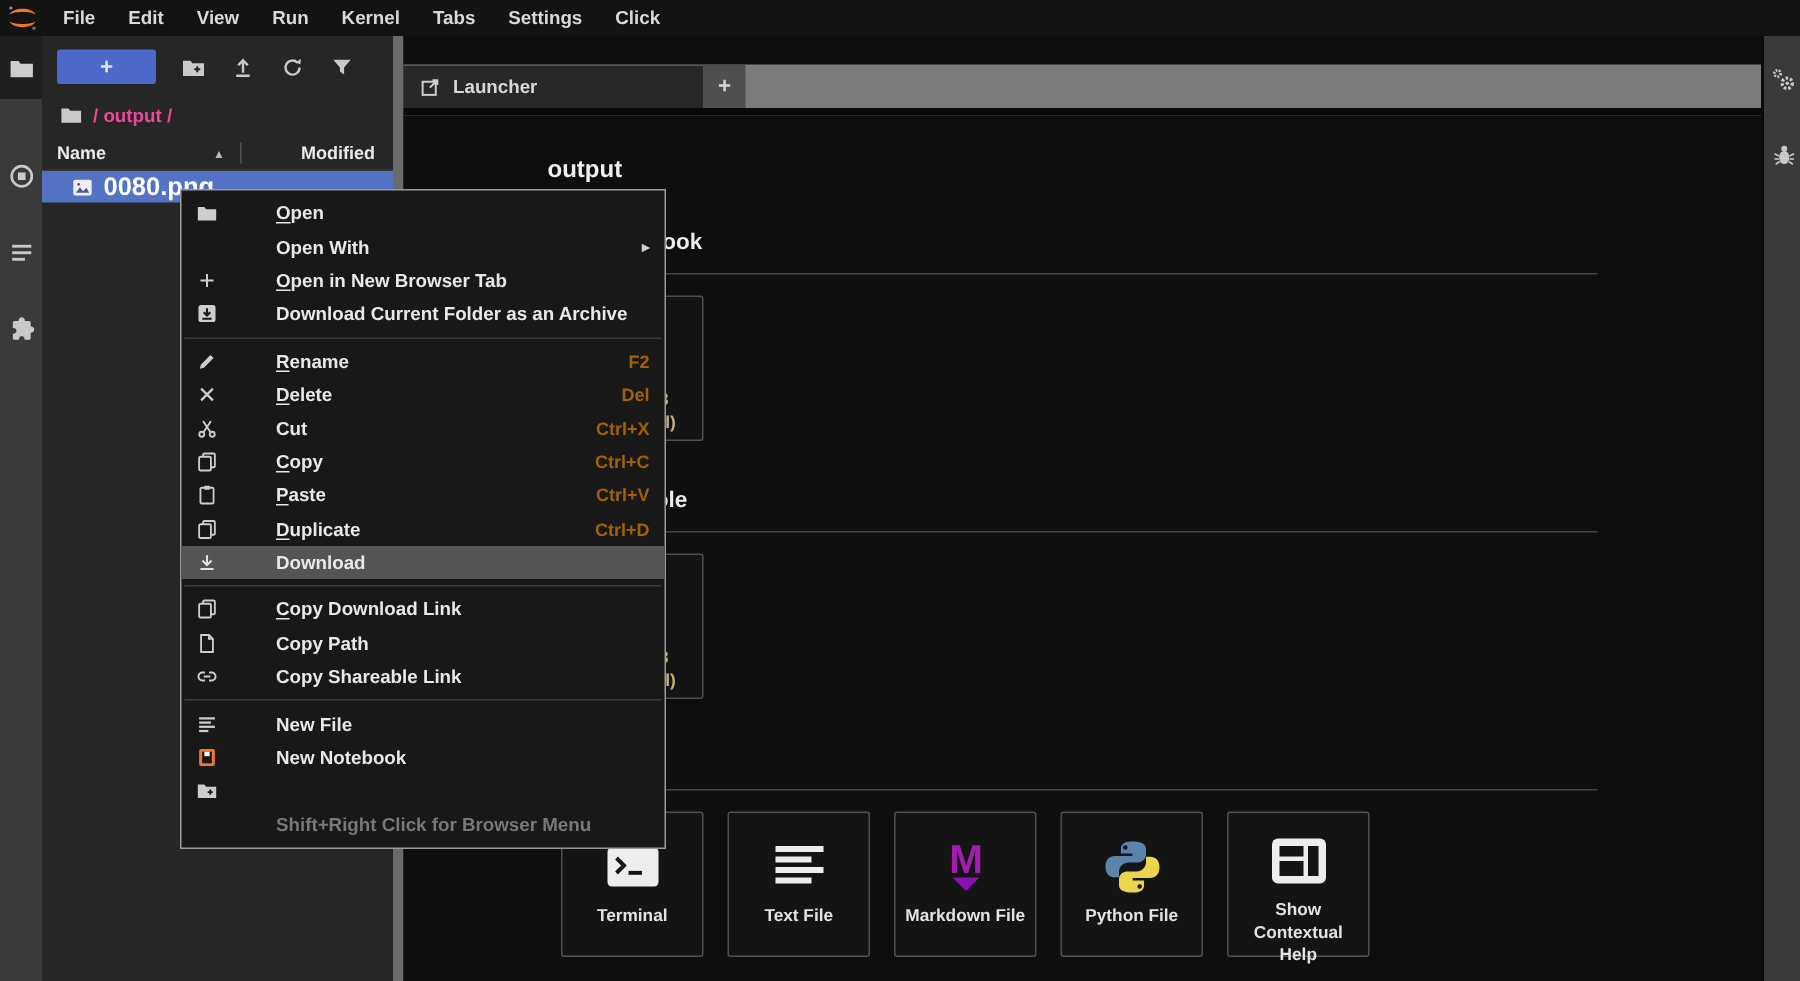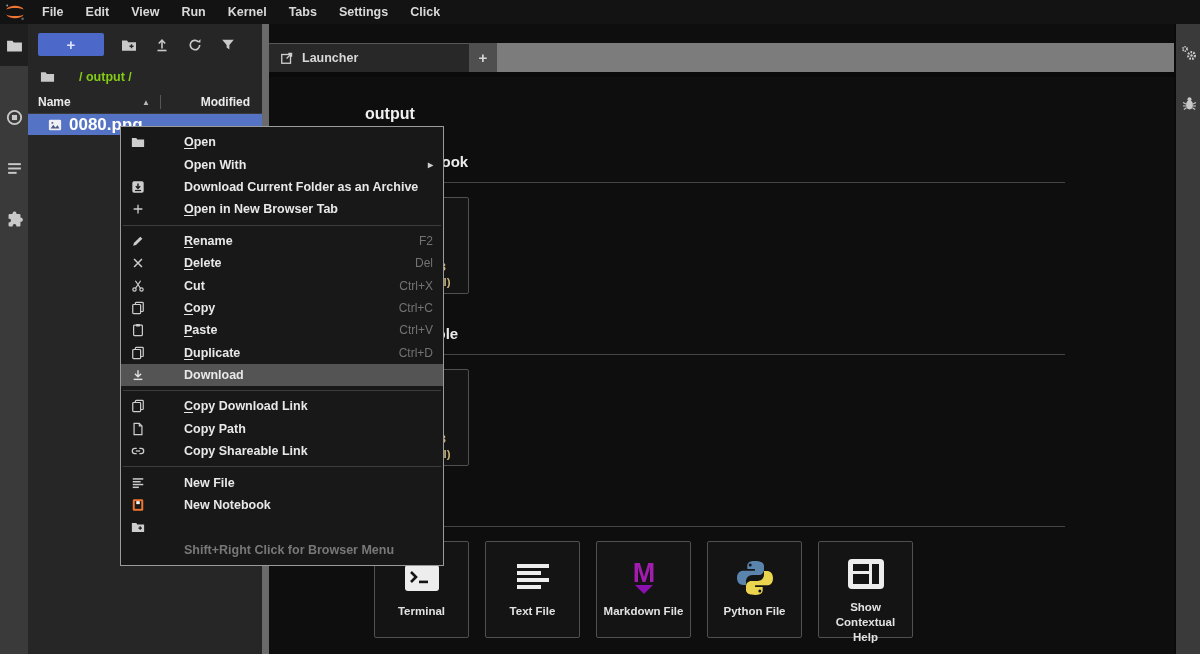--- a/index.html
+++ b/index.html
@@ -17,22 +17,22 @@
   .activity-tab { width:28px; height:42px; display:flex; align-items:center; justify-content:center; }
   .activity-tab.active { background:#1f1f1f; }
   .activity-tab svg { width:17px; height:17px; }
 
   
   .file-panel { position:absolute; left:28px; top:24px; width:234px; height:630px; background:#262626; }
   .fb-toolbar { display:flex; align-items:center; padding:9px 10px 4px 10px; gap:17px; }
   .new-launcher-btn { width:66px; height:23px; background:#4c68c8; border-radius:2px; color:#dfe5ff;
                       font-size:15px; font-weight:600; display:flex; align-items:center; justify-content:center; }
   .fb-toolbar .tool-icon svg { width:16px; height:16px; display:block; }
-  .fb-breadcrumb { display:flex; align-items:center; gap:24px; padding:9px 10px 7px 12px;
-                   color:#84cc16; font-size:12.5px; font-weight:600; }
+  .fb-breadcrumb { display:flex; align-items:center; gap:7px; padding:9px 10px 7px 12px;
+                   color:#ec4899; font-size:12.5px; font-weight:600; }
   .fb-breadcrumb svg { width:15px; height:15px; }
   .fb-header { display:flex; align-items:center; height:23px; padding:0 8px 0 10px;
                font-size:12px; font-weight:700; color:#eaeaea; border-bottom:1px solid #3a3a3a; }
   .fb-col-name { width:104px; }
   .fb-sort { font-size:8px; color:#b9b9b9; margin-right:10px; }
   .fb-col-div { width:1px; height:14px; background:#555; margin-right:8px; }
   .fb-col-modified { flex:1; text-align:right; padding-right:4px; }
   .fb-row { height:21px; display:flex; align-items:center; gap:7px; padding:0 8px 0 20px;
             font-size:17px; font-weight:600; color:#fff; }
   .fb-row.selected { background:#5473c5; }
@@ -77,21 +77,21 @@
   .context-menu { position:absolute; left:120px; top:126px; width:324px; background:#181818;
                   border:1px solid #9a9a9a; padding:4px 0; z-index:10; }
   .menu-item { height:22.4px; display:flex; align-items:center; padding:0 10px 0 9px;
                font-size:12.5px; font-weight:600; color:#e8e8e8; cursor:default;gap:28px; }
   .menu-item.highlighted { background:#545454; }
   .menu-item.disabled { color:#787878; }
   .menu-icon { width:15px; margin-right:11px; display:flex; justify-content:center; align-items:center; }
   .menu-icon svg { width:14px; height:14px; display:block; }
   .menu-label { flex:1; white-space:nowrap; }
   .menu-label u { text-underline-offset:2px; text-decoration-thickness:1px; }
-  .menu-shortcut { font-size:12px; font-weight:400; color:#737373; }
+  .menu-shortcut { font-size:12px; font-weight:700; color:#a16207; }
   .submenu-arrow { color:#cfcfcf; font-size:10px; }
   .menu-sep { height:1px; background:#3d3d3d; margin:4px 2px; }
 </style>
 </head>
 <body>
 
 <div class="screen">
 
   <div class="menubar">
     <svg class="logo" viewBox="0 0 24 20">
@@ -323,34 +323,34 @@
       <span class="menu-label"><u>O</u>pen</span>
     </div>
     <div class="menu-item">
       <span class="menu-icon"></span>
       <span class="menu-label">Open With</span>
       <span class="submenu-arrow">▸</span>
     </div>
     <div class="menu-item">
       <span class="menu-icon">
         <svg viewBox="0 0 16 16">
+            <path d="M8 3v10M3 8h10" stroke="#cdcdcd" stroke-width="1.5"></path>
+          </svg>
+        </span>
+      <span class="menu-label"><u>O</u>pen in New Browser Tab</span>
+    </div>
+    <div class="menu-item">
+      <span class="menu-icon">
+        <svg viewBox="0 0 16 16">
             <rect x="1.5" y="1.5" width="13" height="13" rx="2" fill="#cdcdcd"></rect>
           <path d="M8 4v5M5.5 7 8 9.6 10.5 7" stroke="#181818" stroke-width="1.6" fill="none"></path>
           <path d="M4.5 12h7" stroke="#181818" stroke-width="1.4"></path>
           </svg>
         </span>
       <span class="menu-label">Download Current Folder as an Archive</span>
-    </div>
-    <div class="menu-item">
-      <span class="menu-icon">
-        <svg viewBox="0 0 16 16">
-            <path d="M8 3v10M3 8h10" stroke="#cdcdcd" stroke-width="1.5"></path>
-          </svg>
-        </span>
-      <span class="menu-label"><u>O</u>pen in New Browser Tab</span>
     </div>
 
     <div class="menu-sep"></div>
 
     <div class="menu-item">
       <span class="menu-icon">
         <svg viewBox="0 0 16 16">
             <path d="M2.5 13.5l.8-3.1L10.6 3l2.4 2.4-7.3 7.3-3.2.8z" fill="#cdcdcd"></path>
           </svg>
         </span>

